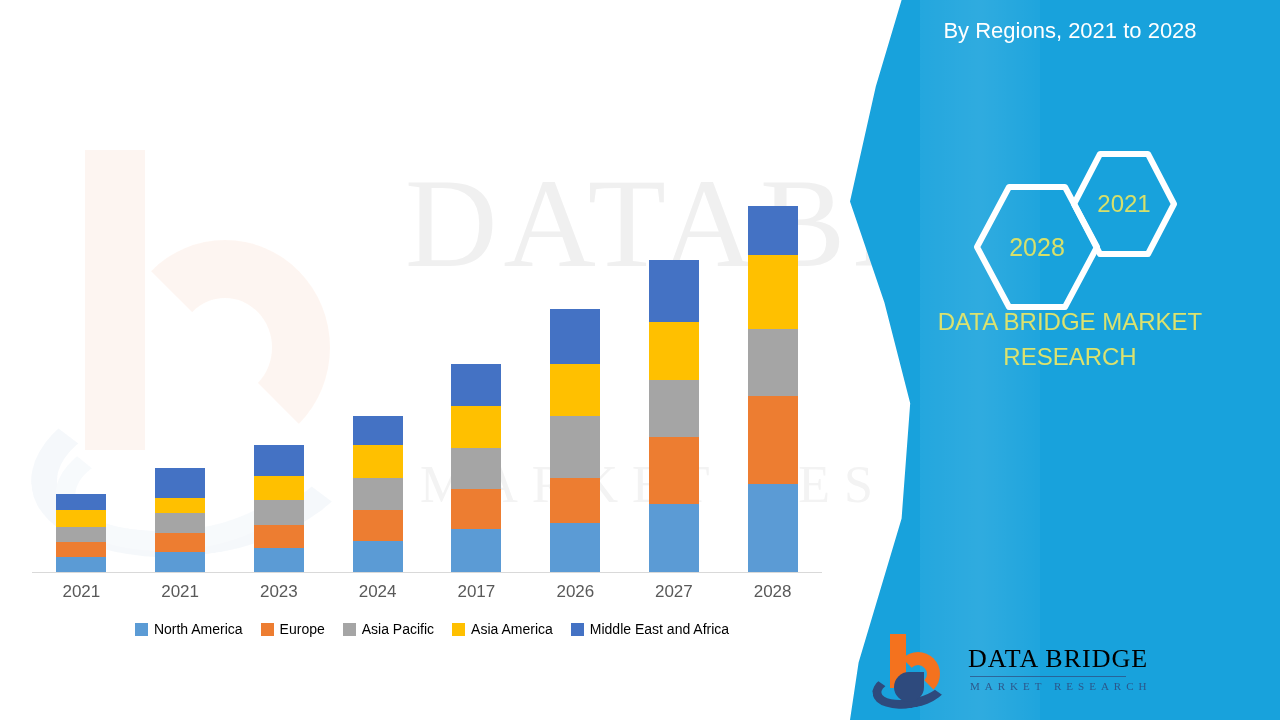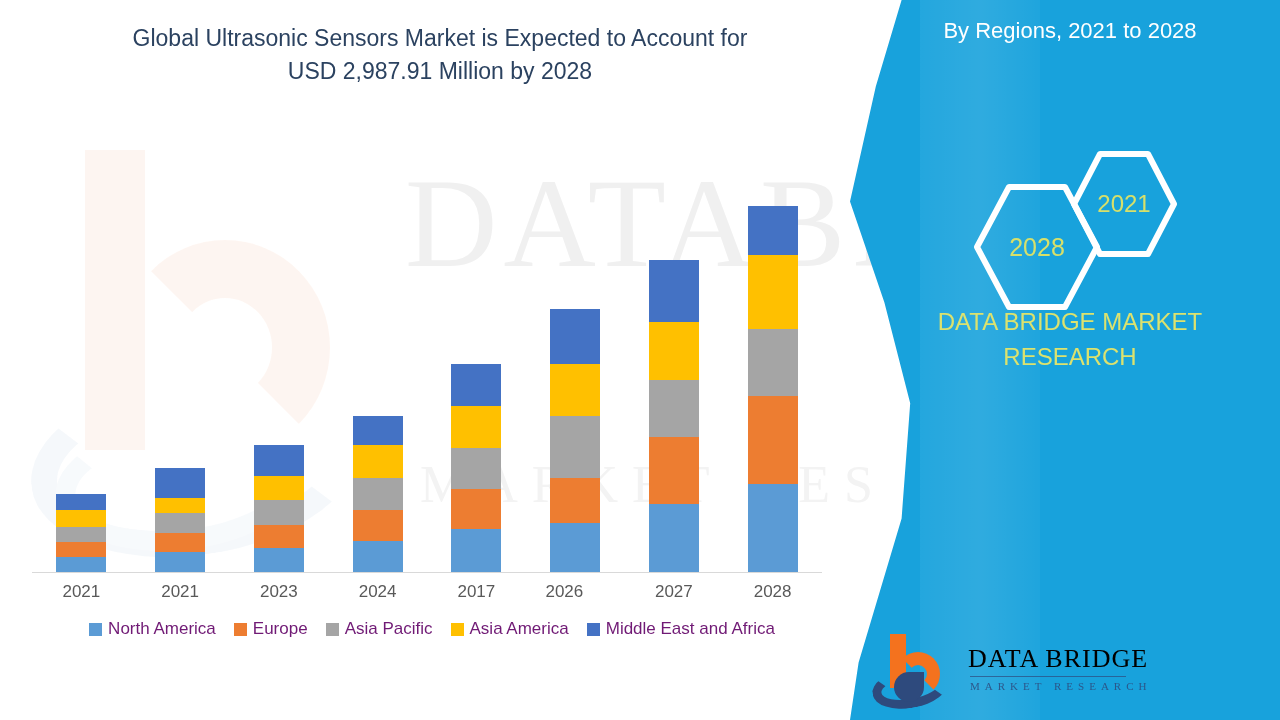--- a/index.html
+++ b/index.html
@@ -84,21 +84,21 @@
     color:#595959; font-size:17px;
   }
 
   
   #legend {
     position:absolute; left:32px; top:616px; width:800px; height:26px;
     display:flex; align-items:center; justify-content:center; gap:18px;
   }
   .legend-item { display:flex; align-items:center; gap:6px; }
   .legend-swatch { width:13px; height:13px; display:block; }
-  .legend-label { color:#701a75; font-size:17px; white-space:nowrap; }
+  .legend-label { color:#000000; font-size:14px; white-space:nowrap; }
 
   
   #brand-panel {
     position:absolute; right:0; top:0; width:430px; height:720px;
     background:#18a2dc; overflow:hidden;
     clip-path:polygon(100% 0, 100% 100%, 0 100%, 2% 92%, 12% 72%, 14% 56%,
                       8% 42%, 0% 28%, 6% 12%, 12% 0);
   }
   
   .sheen {
@@ -176,24 +176,20 @@
   <div class="wm-logo">
     <div class="wm-b"></div>
     <div class="wm-b-bowl"></div>
     <div class="wm-swoosh"></div>
     <div class="wm-swoosh2"></div>
   </div>
 
   <div class="wm-text big">DATABRIDGE</div>
   <div class="wm-text small">MARKET RESEARCH</div>
 
-  <div id="chart-title">
-    <div>Global Ultrasonic Sensors Market is Expected to Account for</div>
-    <div>USD 2,987.91 Million by 2028</div>
-  </div>
 
   <div id="plot">
     <div id="bars">
         <div class="bar-group" style="left: 0px; width: 98.75px;">
           <div class="bar" style="left: 24.375px;">
             <div class="seg" title="North America 2021: 16" style="height: 15.7511px; background: rgb(91, 155, 213);"></div>
             <div class="seg" title="Europe 2021: 16" style="height: 15.7511px; background: rgb(237, 125, 49);"></div>
             <div class="seg" title="Asia Pacific 2021: 15" style="height: 14.7667px; background: rgb(165, 165, 165);"></div>
             <div class="seg" title="South America 2021: 17" style="height: 16.7356px; background: rgb(255, 192, 0);"></div>
             <div class="seg" title="Middle East and Africa 2021: 16" style="height: 15.7511px; background: rgb(68, 114, 196);"></div>
@@ -265,21 +261,21 @@
       </div>
     <div id="axis-line"></div>
   </div>
 
   <div id="x-labels">
       <div class="x-label" style="left: 0px; width: 98.75px;">2021</div>
       <div class="x-label" style="left: 98.75px; width: 98.75px;">2021</div>
       <div class="x-label" style="left: 197.5px; width: 98.75px;">2023</div>
       <div class="x-label" style="left: 296.25px; width: 98.75px;">2024</div>
       <div class="x-label" style="left: 395px; width: 98.75px;">2017</div>
-      <div class="x-label" style="left: 483px; width: 98.75px;">2026</div>
+      <div class="x-label" style="left: 494px; width: 98.75px;">2026</div>
       <div class="x-label" style="left: 592.5px; width: 98.75px;">2027</div>
       <div class="x-label" style="left: 691.25px; width: 98.75px;">2028</div>
     </div>
 
   <div id="legend">
       <div class="legend-item">
         <span class="legend-swatch" style="background: rgb(91, 155, 213);"></span>
         <span class="legend-label">North America</span>
       </div>
       <div class="legend-item">

